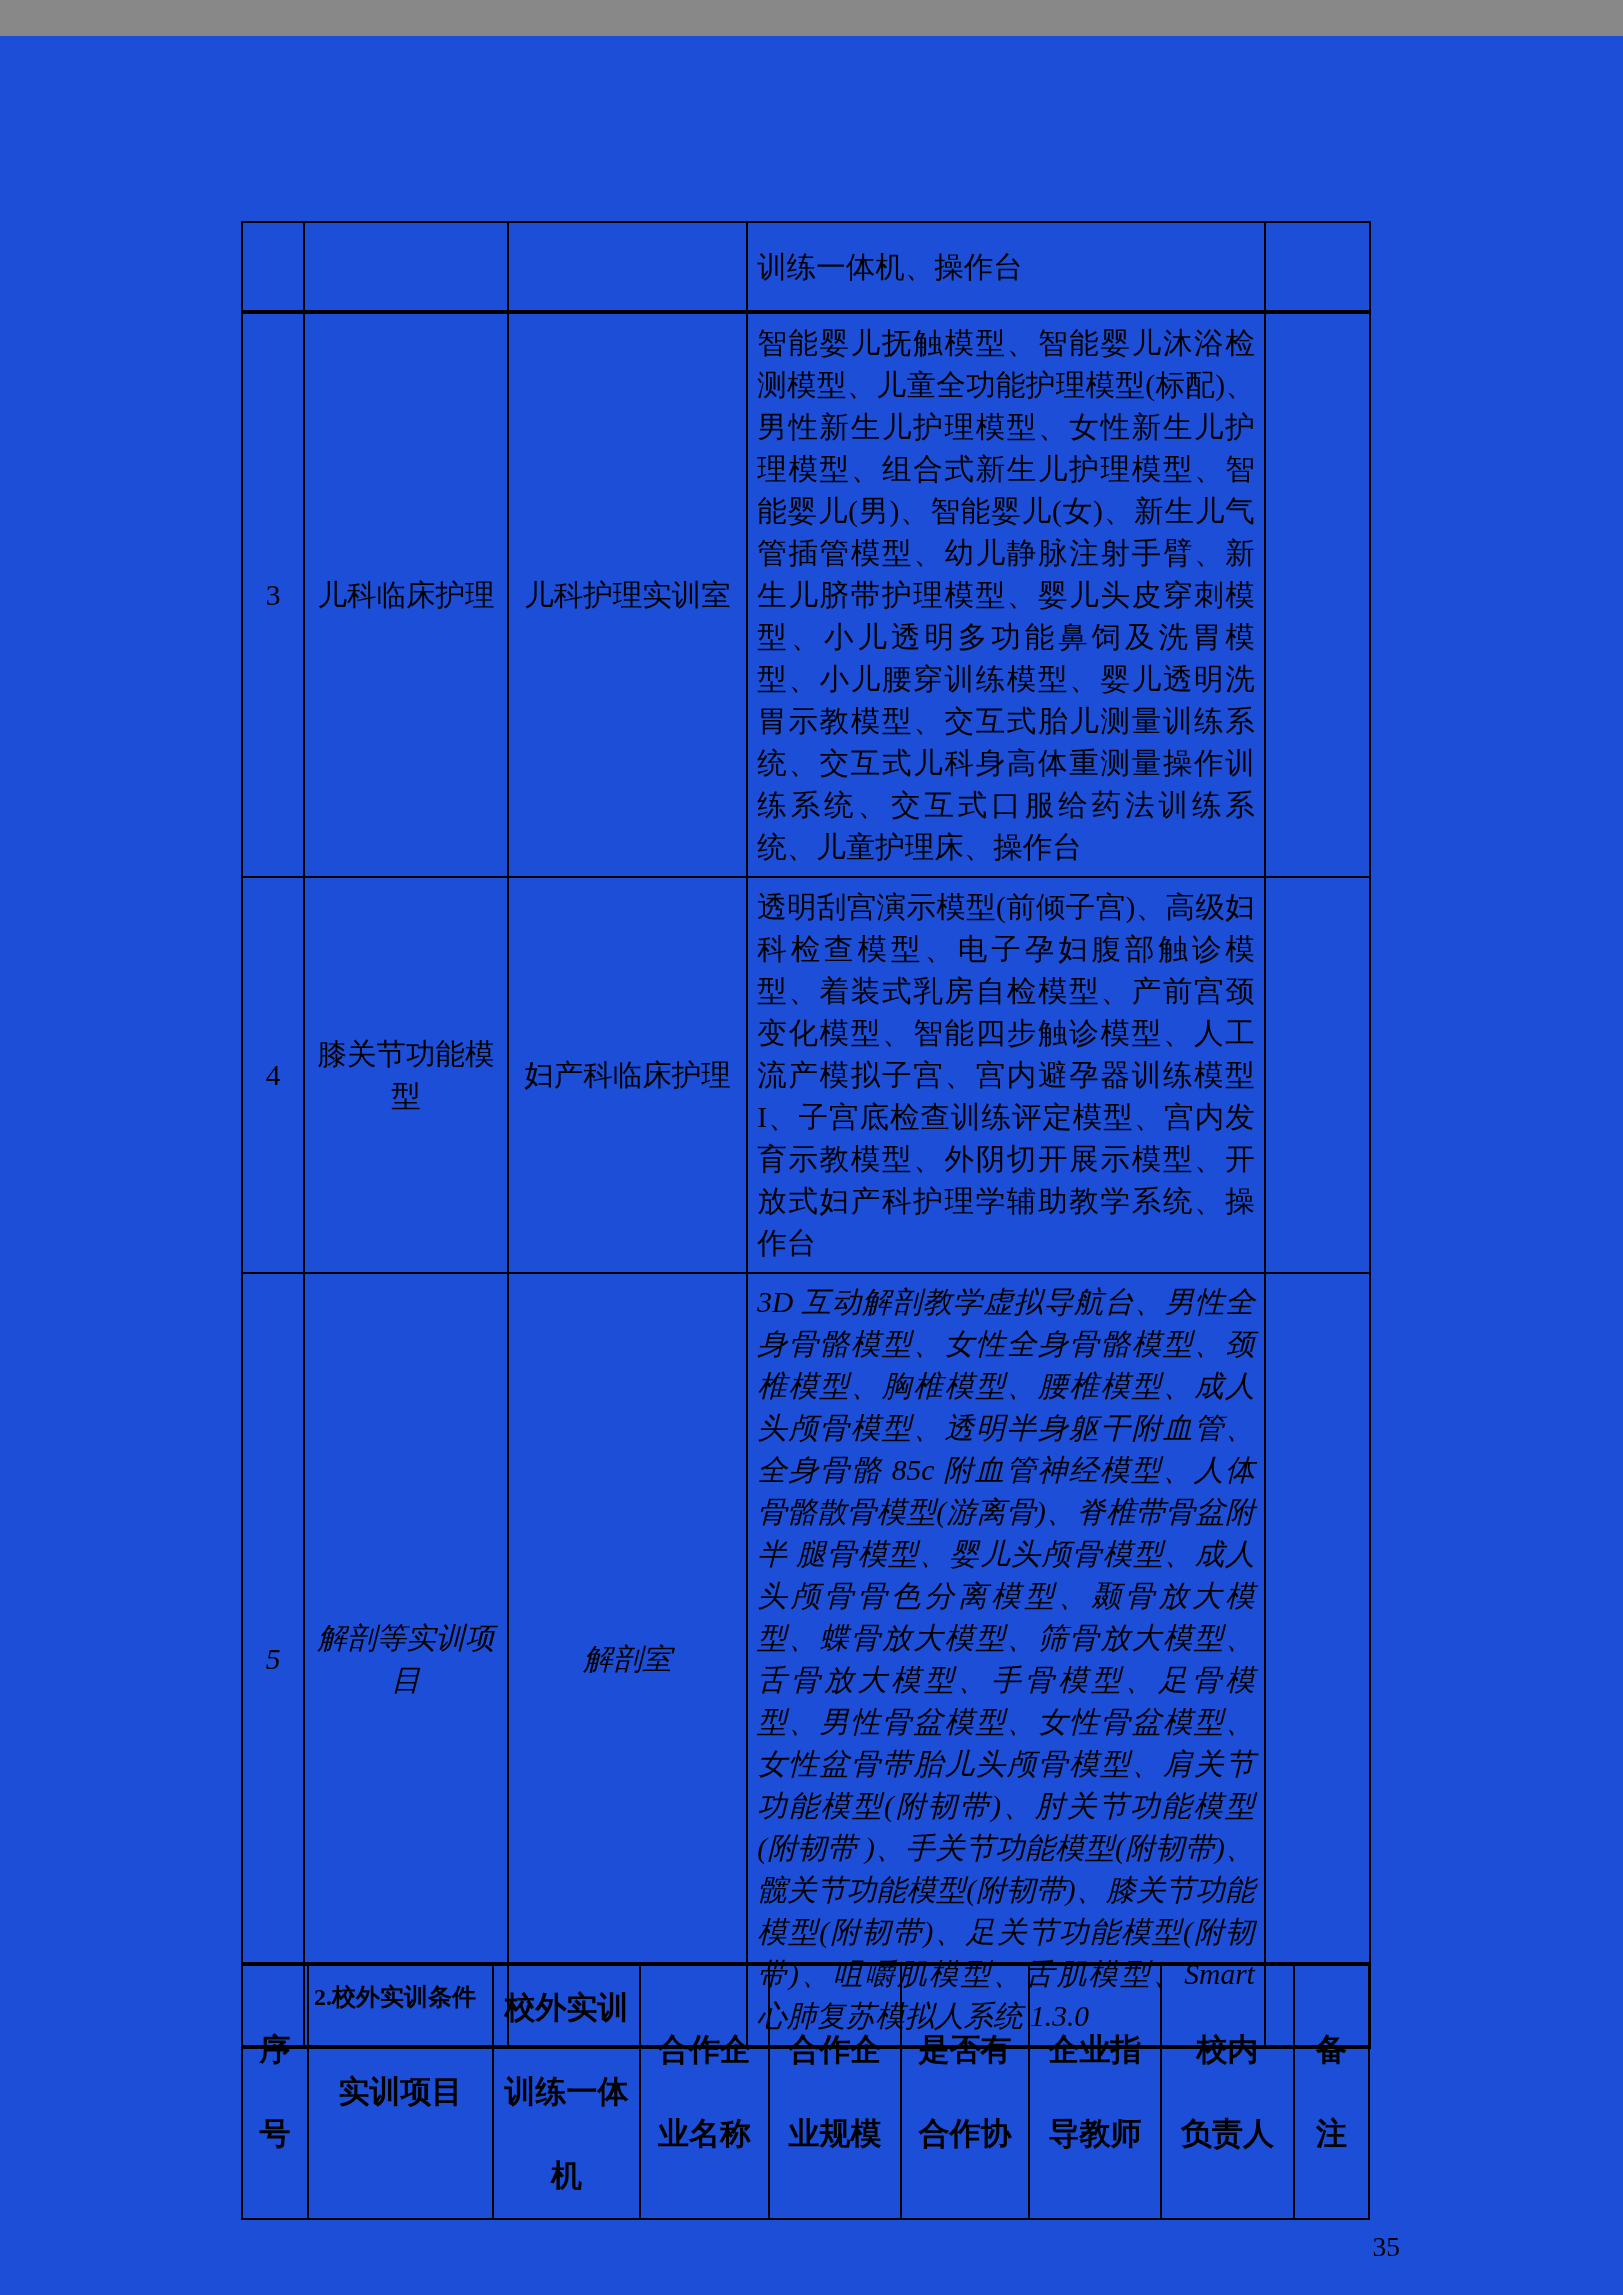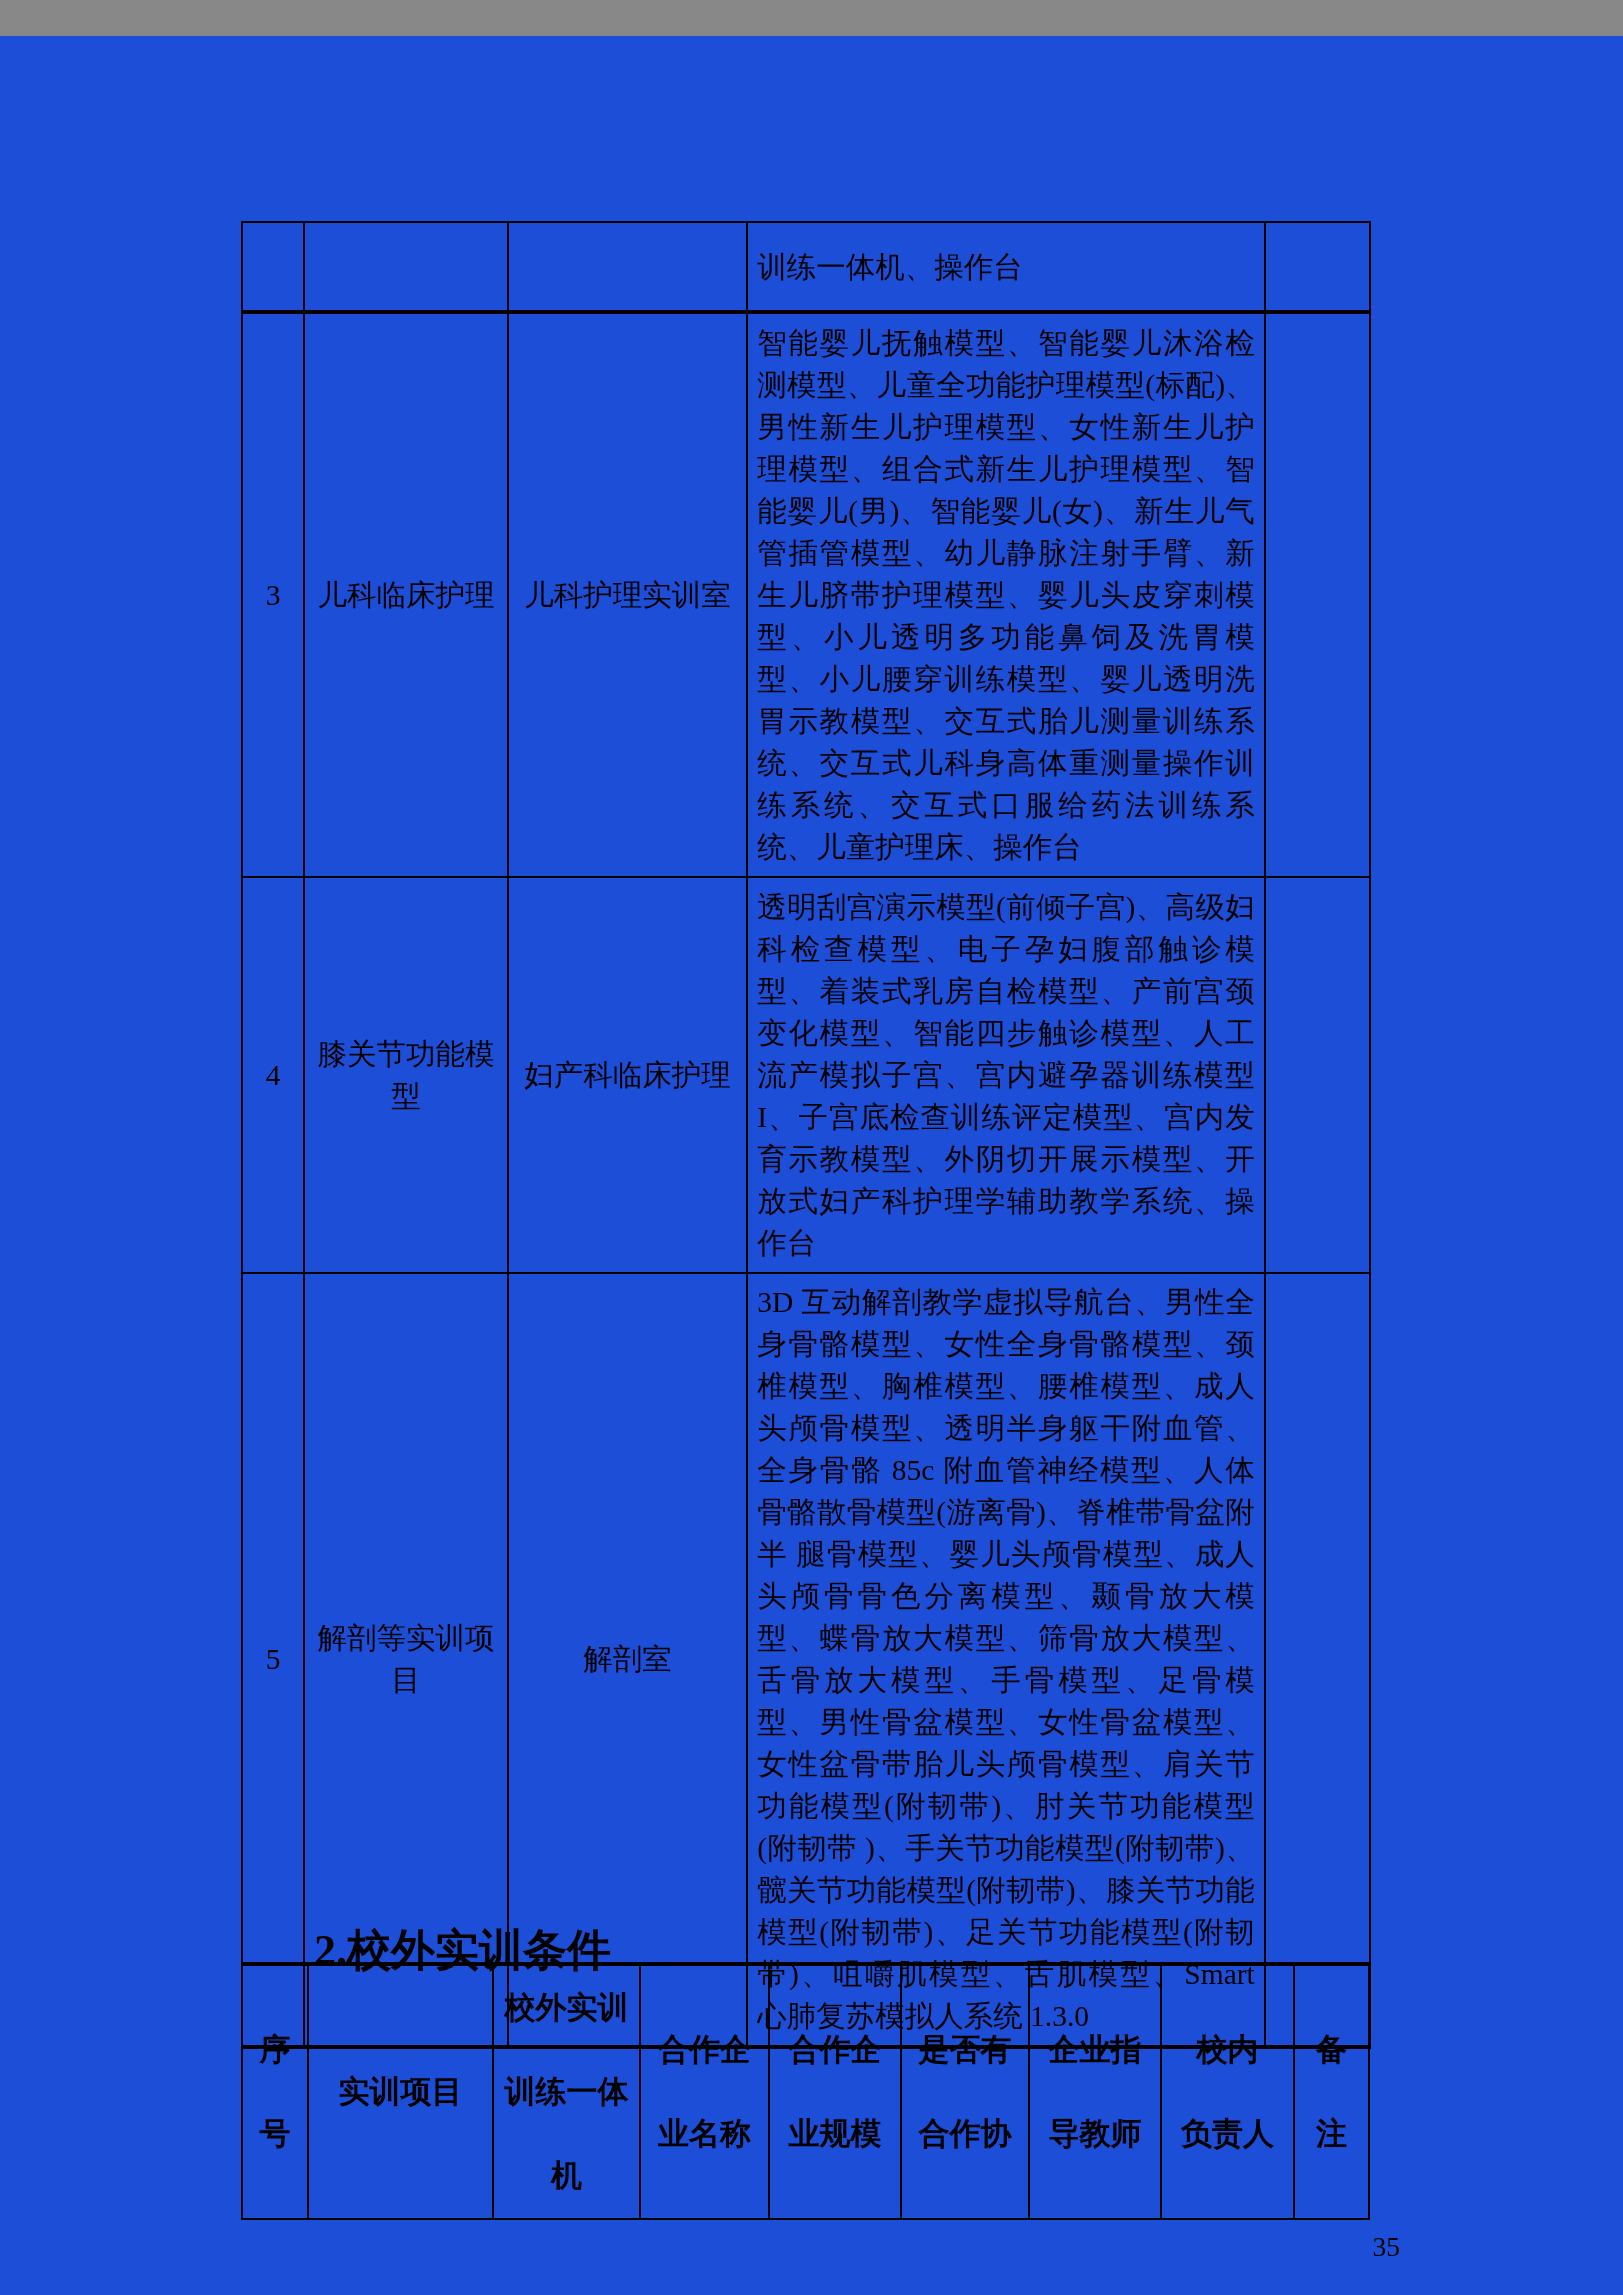--- a/index.html
+++ b/index.html
@@ -20,25 +20,25 @@
     font-size:29.5px;
     line-height:42px;
     vertical-align:middle;
     word-break:break-all;
     overflow:hidden;
   }
   #t1 td.c-seq, #t1 td.c-project, #t1 td.c-room { text-align:center; padding:3.9px 5.2px; }
   #t1 td.c-equip { text-align:justify; text-align-last:left; padding:7.9px 9.2px; }
   #t1 td.c-note { padding:0; }
   #t1 tr.rowa td { border-bottom:4.6px solid #000; }
-  #t1 tr.rlast td { border-bottom:4.6px solid #000; }
+  #t1 tr.rlast td { border-bottom:4.6px solid #000;font-style:italic; }
   
   .heading {
-    position:absolute; left:314px; top:1890px;
-    font-size:44px; font-weight:bold; line-height:50px;
+    position:absolute; left:314px; top:1936px;
+    font-size:24px; font-weight:bold; line-height:50px;
     white-space:nowrap;
   }
   
   #t2 { position:absolute; left:241px; top:1926px; width:1127px; }
   #t2 td {
     border:2px solid #000;
     border-top:4.6px solid #000;
     border-bottom:2.6px solid #000;
     height:166px;
     font-size:31px; font-weight:bold;

